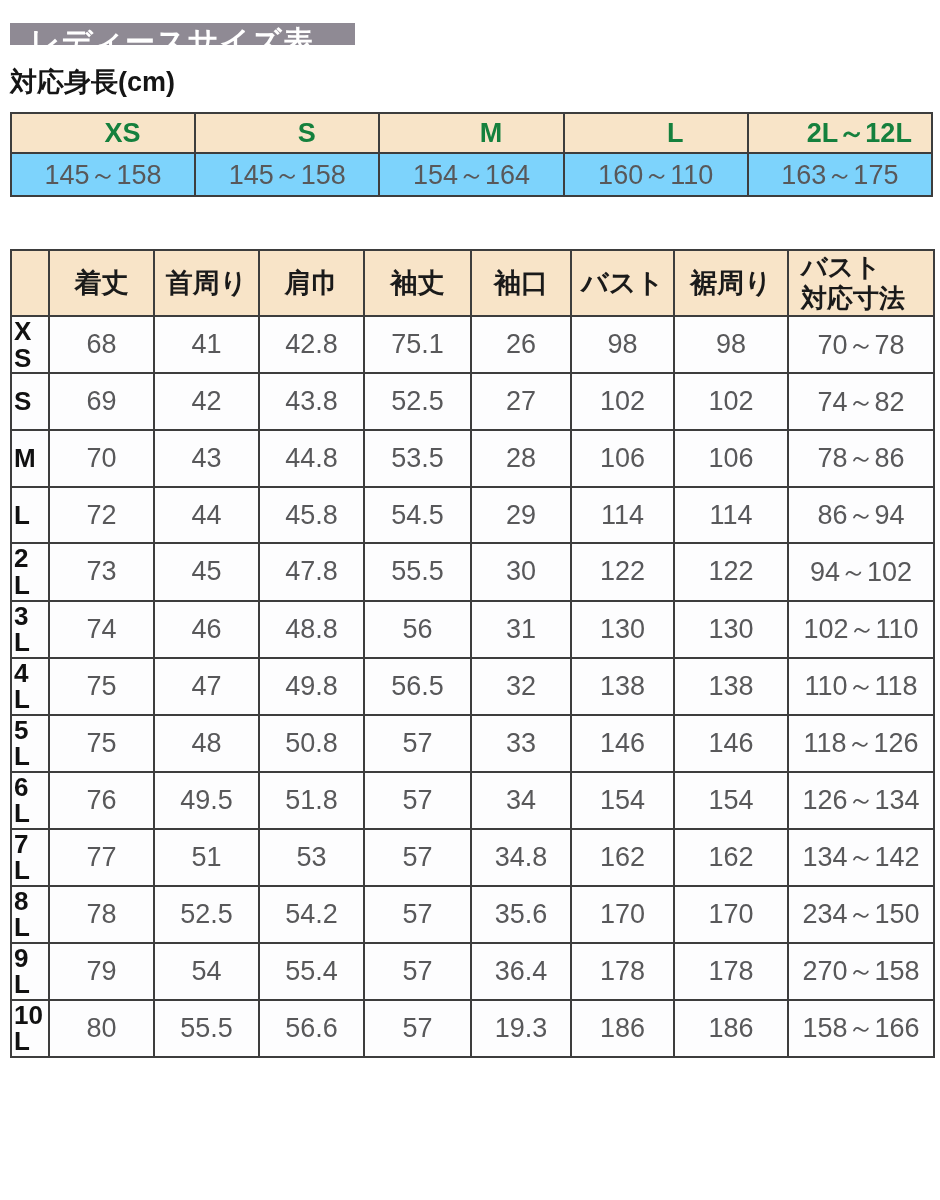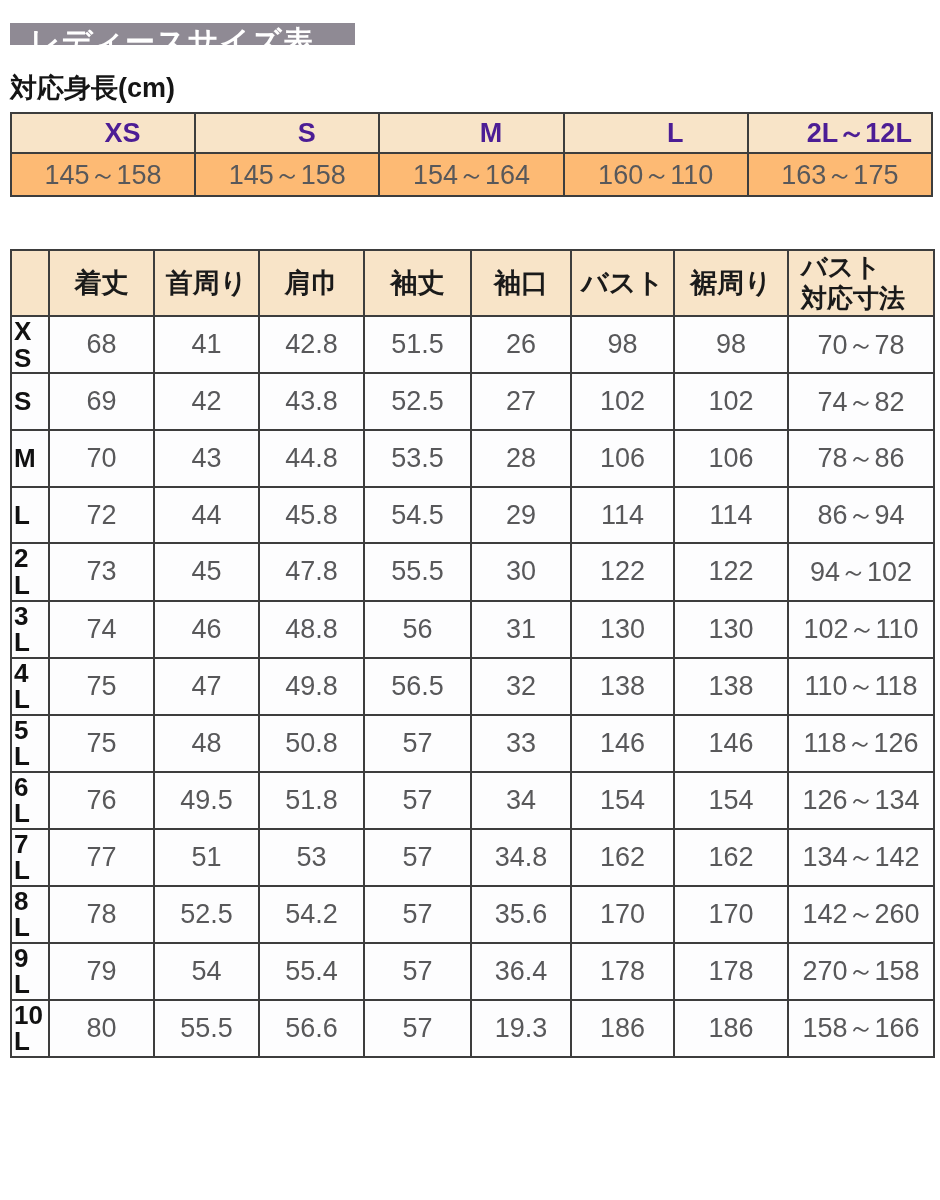--- a/index.html
+++ b/index.html
@@ -26,21 +26,21 @@
     color: #ffffff;
     font-size: 30px;
     font-weight: bold;
     line-height: 38px;
     padding-left: 20px;
     letter-spacing: 1px;
   }
   .subtitle {
     position: absolute;
     left: 10px;
-    top: 70px;
+    top: 64px;
     font-size: 27px;
     font-weight: bold;
     color: #151515;
   }
   table {
     border-collapse: collapse;
     table-layout: fixed;
   }
   th, td {
     border: 2px solid #3d3d3d;
@@ -50,29 +50,29 @@
   
   .height-table {
     position: absolute;
     left: 10px;
     top: 112px;
     width: 923px;
   }
   .height-table th {
     height: 37px;
     background: #f8e4c8;
-    color: #4c1d95;
+    color: #15803d;
     font-size: 27px;
     font-weight: bold;
     text-align: center;
     padding-left: 40px;
   }
   .height-table td {
     height: 43px;
-    background: #fdba74;
+    background: #7dd3fc;
     color: #58585a;
     font-size: 27px;
     text-align: center;
   }
   
   .size-table {
     position: absolute;
     left: 10px;
     top: 222px;
     width: 923px;
@@ -172,21 +172,21 @@
 対応寸法</th>
       </tr>
     </thead>
     <tbody>
         <tr>
           <th class="row-label">X
 S</th>
           <td>68</td>
           <td>41</td>
           <td>42.8</td>
-          <td>51.5</td>
+          <td>75.1</td>
           <td>26</td>
           <td>98</td>
           <td>98</td>
           <td>70～78</td>
         </tr>
         <tr>
           <th class="row-label">S</th>
           <td>69</td>
           <td>42</td>
           <td>43.8</td>
@@ -293,21 +293,21 @@
         <tr>
           <th class="row-label">8
 L</th>
           <td>78</td>
           <td>52.5</td>
           <td>54.2</td>
           <td>57</td>
           <td>35.6</td>
           <td>170</td>
           <td>170</td>
-          <td>142～260</td>
+          <td>234～150</td>
         </tr>
         <tr>
           <th class="row-label">9
 L</th>
           <td>79</td>
           <td>54</td>
           <td>55.4</td>
           <td>57</td>
           <td>36.4</td>
           <td>178</td>

